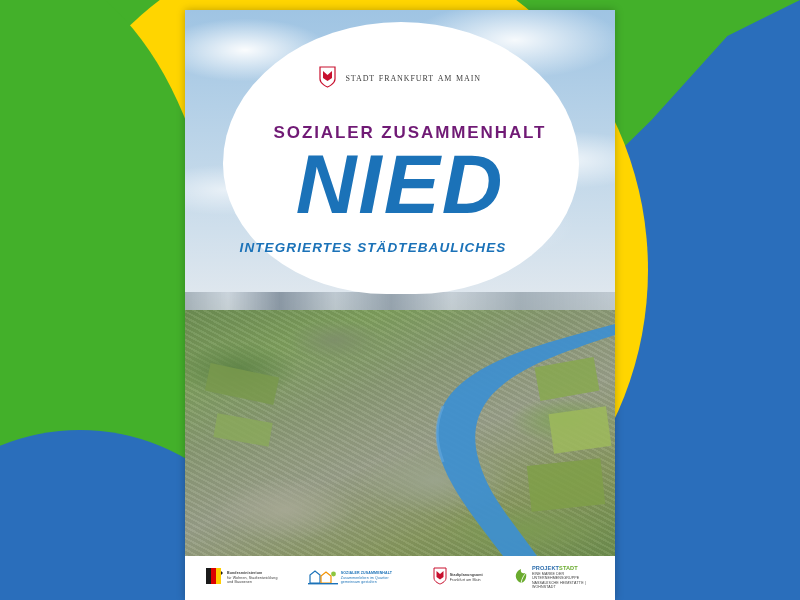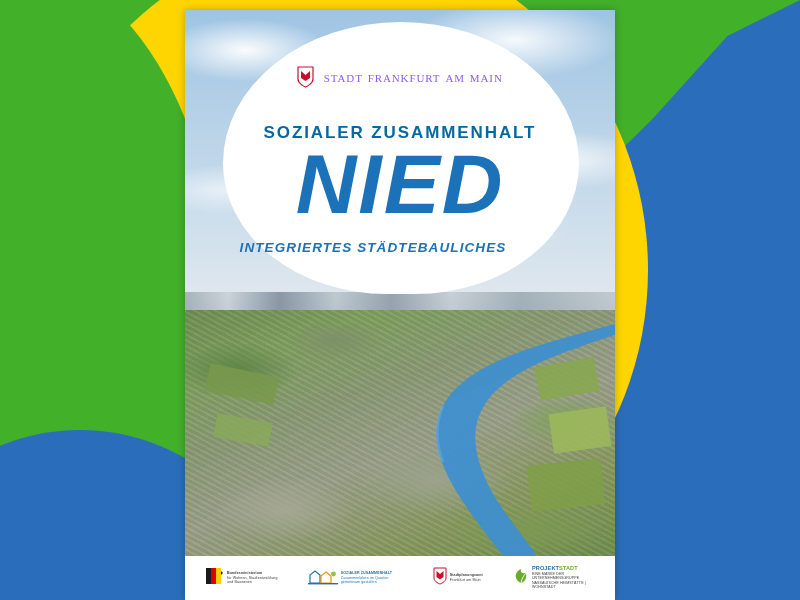--- a/index.html
+++ b/index.html
@@ -176,37 +176,37 @@
     width: 17px;
     height: 22px;
     position: relative;
     margin-right: 5px;
   }
   .crest svg { display: block; }
   .cityname {
     display: inline-block;
     vertical-align: middle;
     font-family: "Liberation Serif", serif;
-    font-size: 16px;
+    font-size: 11px;
     letter-spacing: 0.9px;
-    color: #8b5cf6;
+    color: #404040;
     font-variant: small-caps;
     text-transform: lowercase;
   }
 
   .kicker {
     position: absolute;
-    left: 0;
+    left: 10px;
     top: 113px;
     width: 430px;
     text-align: center;
     font-size: 17px;
     font-weight: bold;
     letter-spacing: 1.9px;
-    color: #0369a1;
+    color: #701a75;
   }
   .bigtitle {
     position: absolute;
     left: 0;
     top: 132px;
     width: 430px;
     text-align: center;
     font-size: 84px;
     line-height: 84px;
     font-weight: bold;

